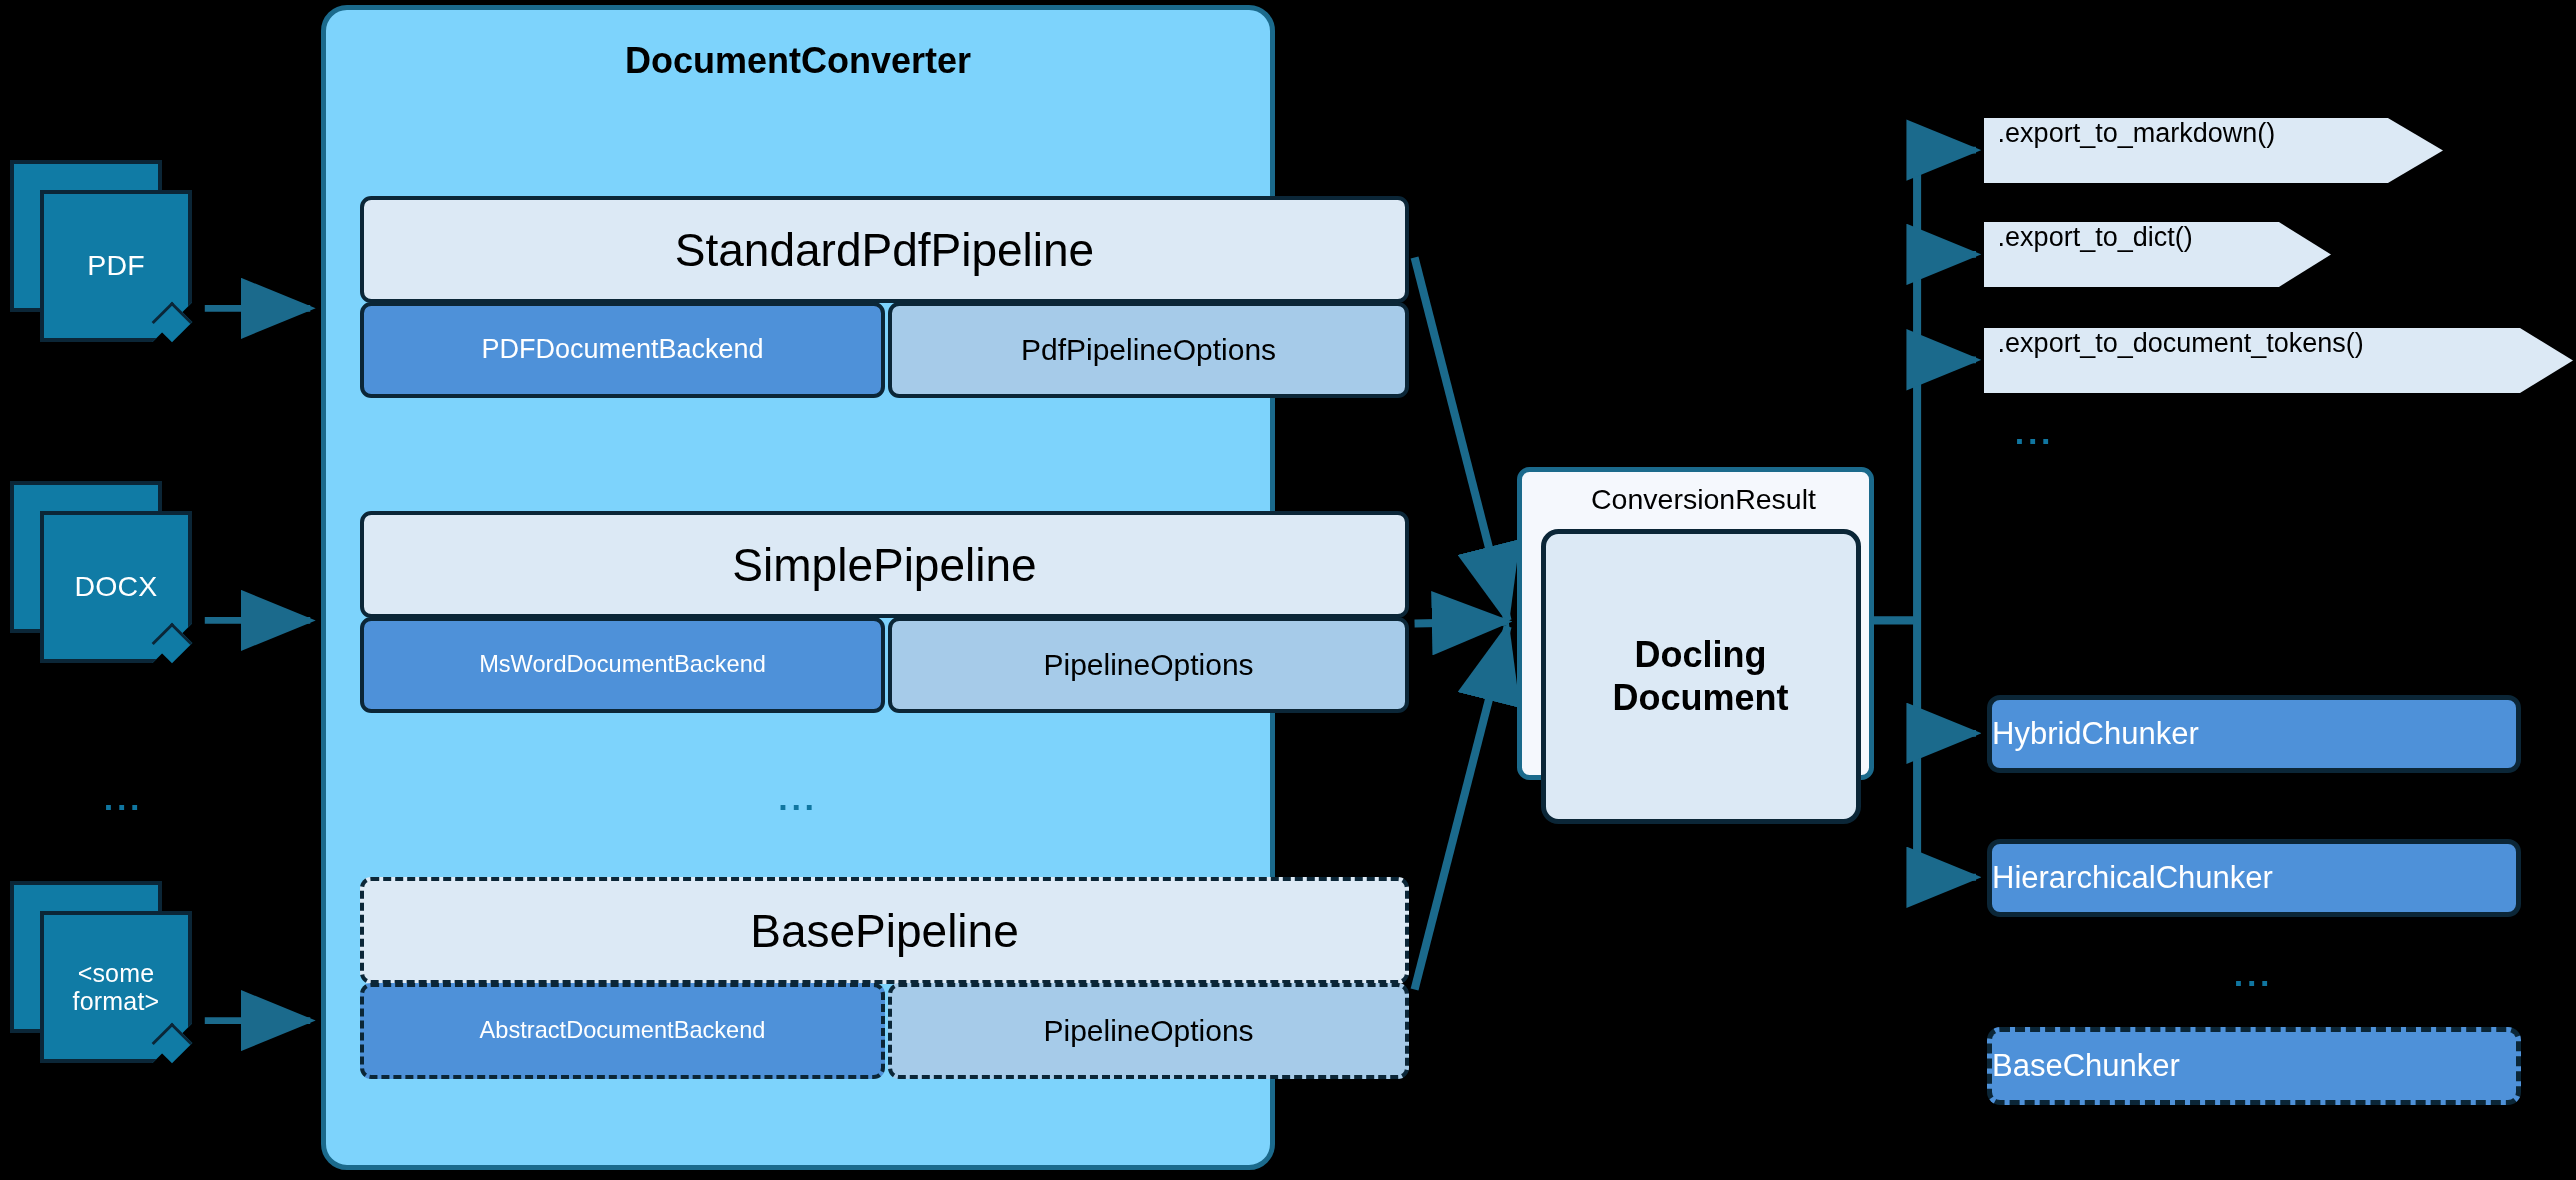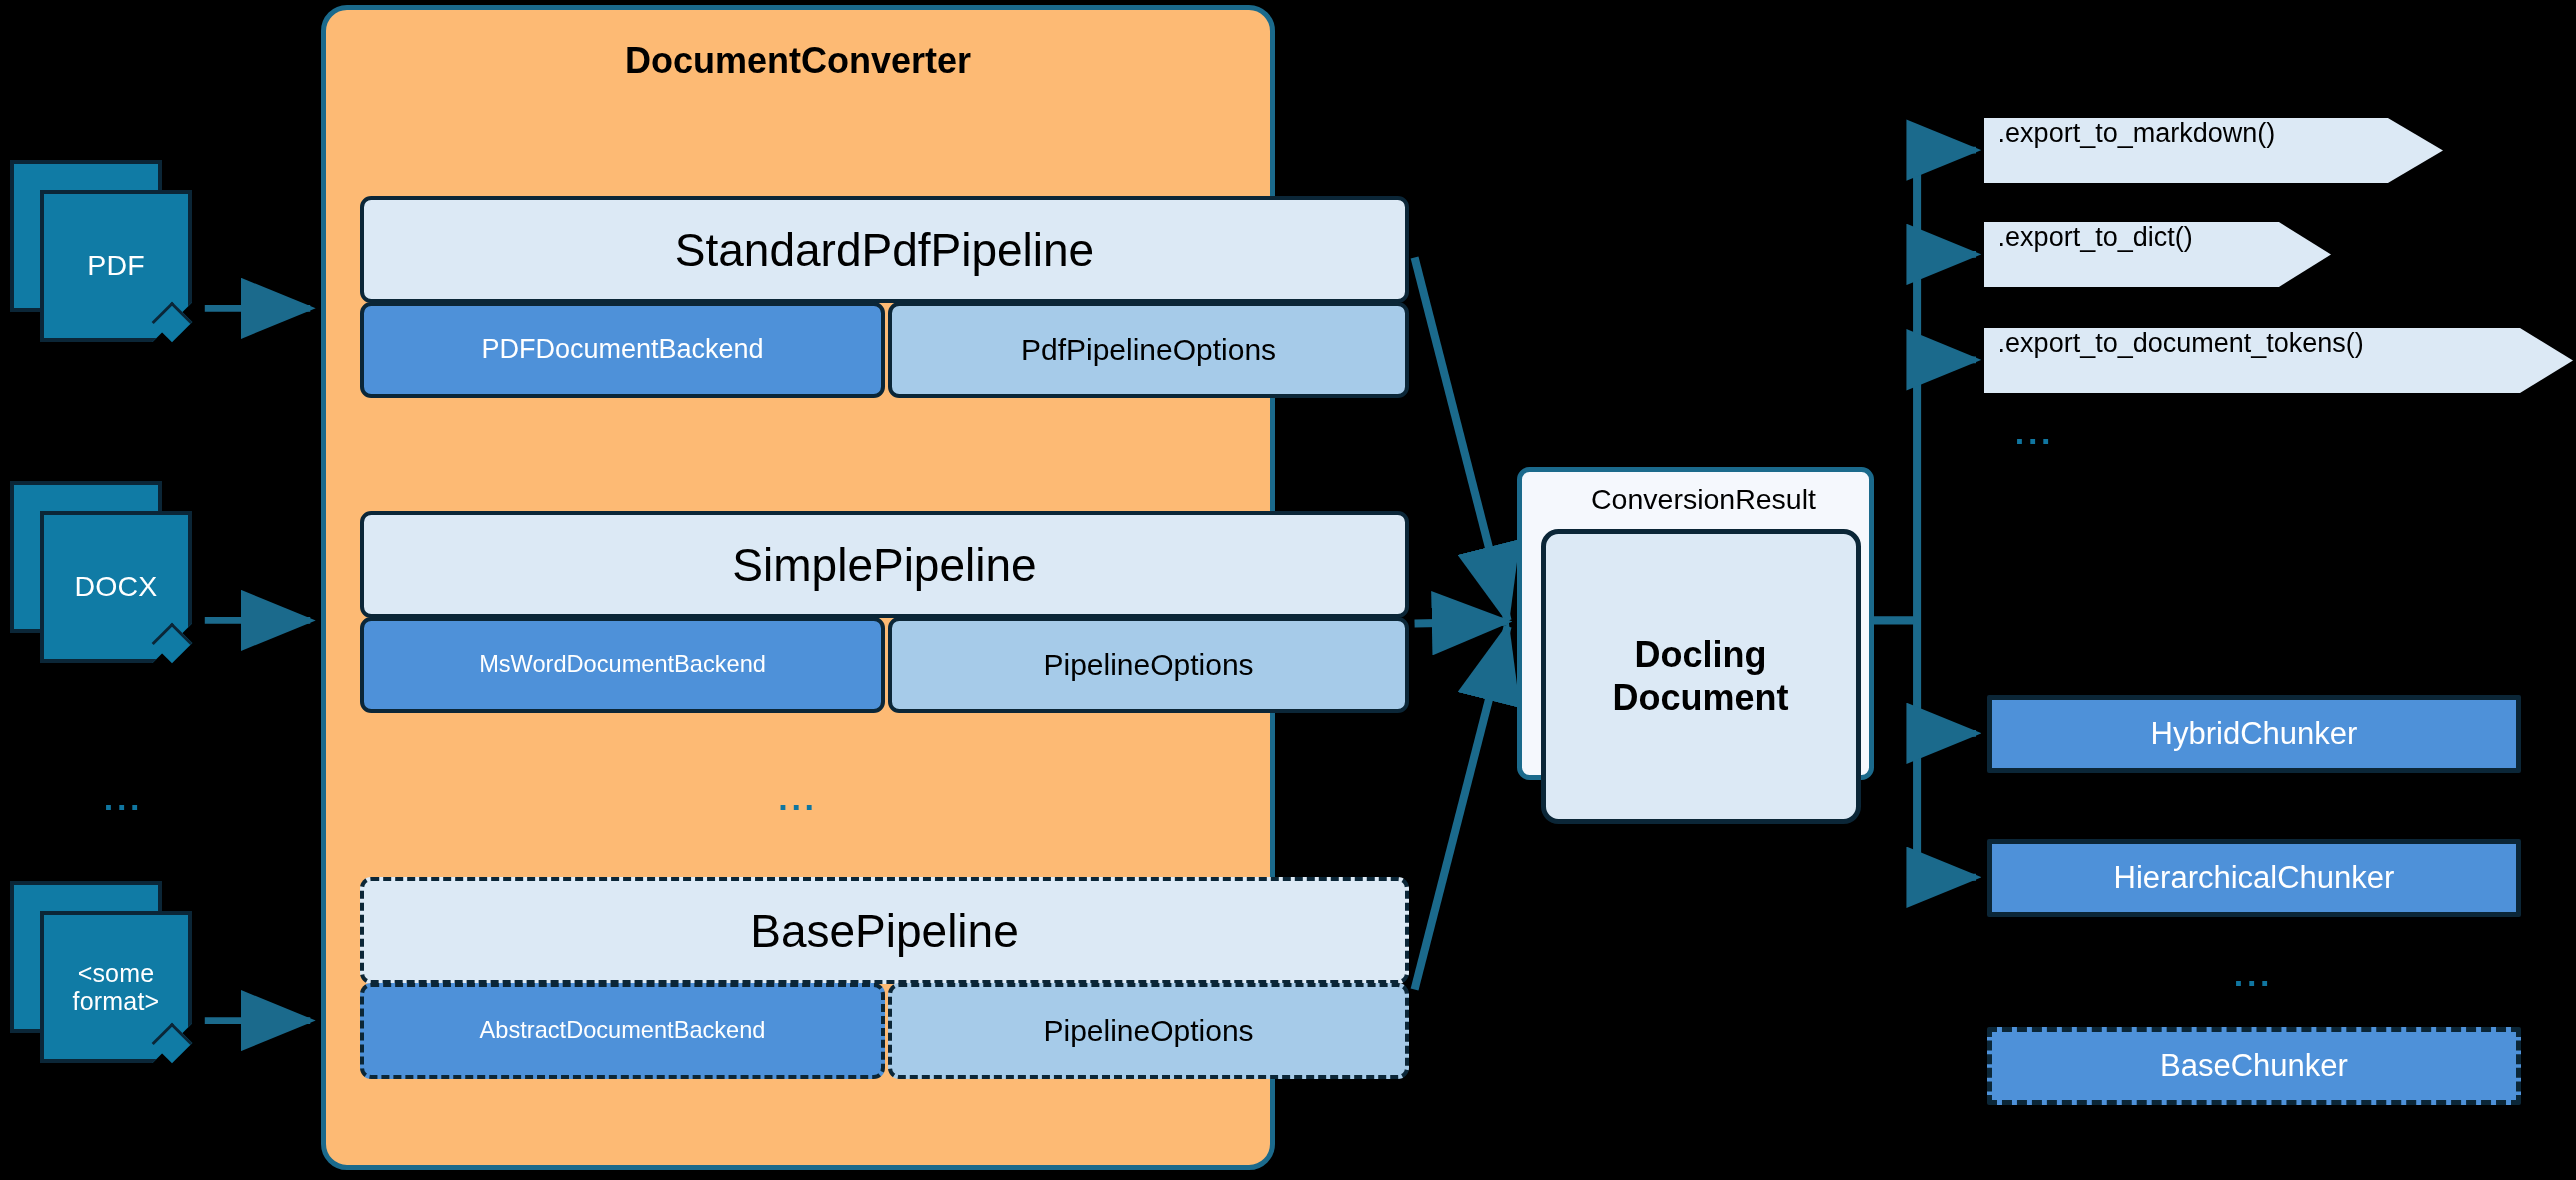--- a/index.html
+++ b/index.html
@@ -72,21 +72,21 @@
   }
   .doc-label.small { font-size: 25px; }
 
   
   #converter-panel {
     position: absolute;
     left: 321px;
     top: 5px;
     width: 954px;
     height: 1165px;
-    background: #fdba74;
+    background: #7dd3fc;
     border: 5.6px solid #1b6a8c;
     border-radius: 26px;
     box-sizing: border-box;
   }
   #converter-title {
     position: absolute;
     left: 0; top: 30px;
     width: 100%;
     text-align: center;
     font-size: 36px;
@@ -207,25 +207,24 @@
   }
 
   
   .chunker-box {
     position: absolute;
     left: 1987px;
     width: 534px;
     height: 78px;
     background: #4e91d9;
     border: 5px solid #0b2637;
-    border-radius: 2px;
-    box-sizing: border-box;
-    display: flex;
-    align-items: center;
-    justify-content: center;
+    border-radius: 13px;
+    box-sizing: border-box;
+    display: flex;
+    align-items: center;
     color: #ffffff;
     font-size: 31px;
   }
   .chunker-box.dashed-box { border-style: dashed; }
 
   .side-ellipsis {
     position: absolute;
     color: #1076a0;
     font-size: 34px;
     font-weight: bold;

